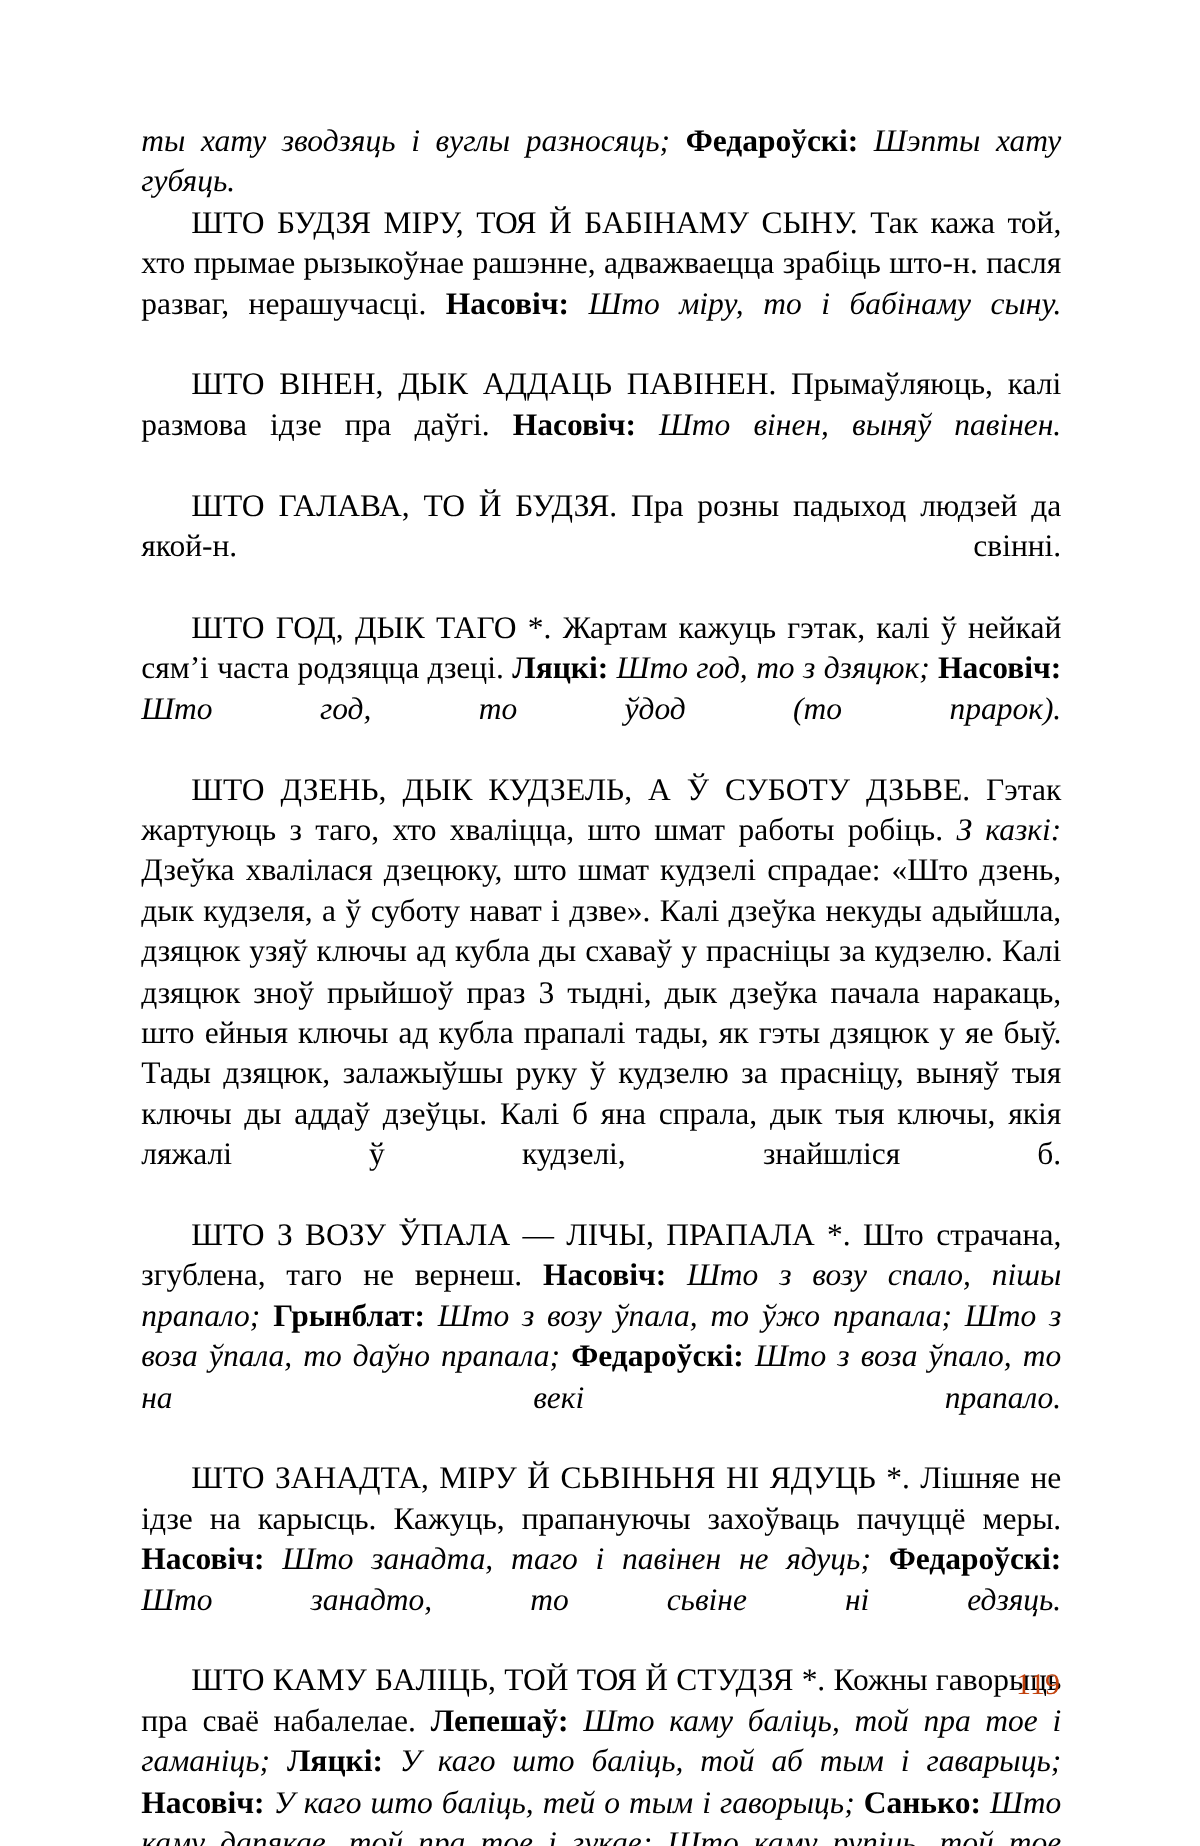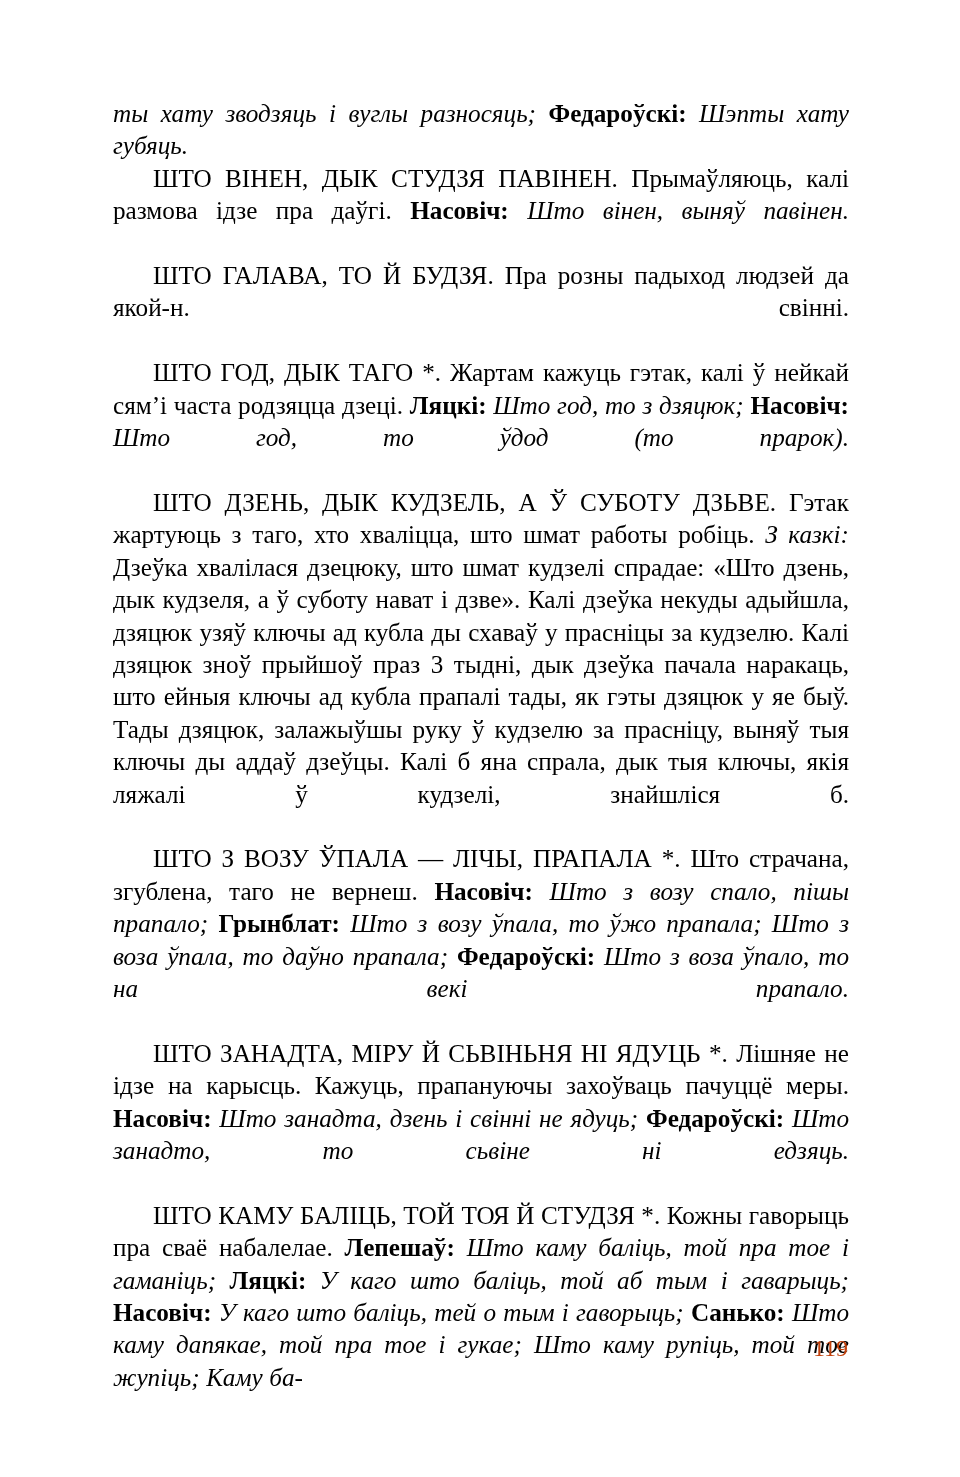--- a/index.html
+++ b/index.html
@@ -82,25 +82,26 @@
   }
 </style>
 </head>
 <body>
 
 <div class="page">
 
   <div class="text-column">
 
     <p class="entry nostretch"><span class="cit">ты хату зводзяць і вуглы разносяць;</span> <span class="src">Федароўскі:</span> <span class="cit">Шэпты хату губяць.</span></p>
-    <p class="entry indented"><span class="hw">ШТО ВІНЕН, ДЫК СТУДЗЯ ПАВІНЕН.</span> <span class="plain">Прымаўляюць, калі размова ідзе пра даўгі.</span> <span class="src">Насовіч:</span> <span class="cit">Што вінен, выняў павінен.</span></p>
+    <p class="entry indented"><span class="hw">ШТО БУДЗЯ МІРУ, ТОЯ Й БАБІНАМУ СЫНУ.</span> <span class="plain">Так кажа той, хто прымае рызыкоўнае рашэнне, адважваецца зрабіць што-н. пасля разваг, нерашучасці.</span> <span class="src">Насовіч:</span> <span class="cit">Што міру, то і бабінаму сыну.</span></p>
+    <p class="entry indented"><span class="hw">ШТО ВІНЕН, ДЫК АДДАЦЬ ПАВІНЕН.</span> <span class="plain">Прымаўляюць, калі размова ідзе пра даўгі.</span> <span class="src">Насовіч:</span> <span class="cit">Што вінен, выняў павінен.</span></p>
     <p class="entry indented"><span class="hw">ШТО ГАЛАВА, ТО Й БУДЗЯ.</span> <span class="plain">Пра розны падыход людзей да якой-н. свінні.</span></p>
     <p class="entry indented"><span class="hw">ШТО ГОД, ДЫК ТАГО *.</span> <span class="plain">Жартам кажуць гэтак, калі ў нейкай сям’і часта родзяцца дзеці.</span> <span class="src">Ляцкі:</span> <span class="cit">Што год, то з дзяцюк;</span> <span class="src">Насовіч:</span> <span class="cit">Што год, то ўдод (то прарок).</span></p>
     <p class="entry indented"><span class="hw">ШТО ДЗЕНЬ, ДЫК КУДЗЕЛЬ, А Ў СУБОТУ ДЗЬВЕ.</span> <span class="plain">Гэтак жартуюць з таго, хто хваліцца, што шмат работы робіць.</span> <span class="folk">З казкі:</span> <span class="plain">Дзеўка хвалілася дзецюку, што шмат кудзелі спрадае: «Што дзень, дык кудзеля, а ў суботу нават і дзве». Калі дзеўка некуды адыйшла, дзяцюк узяў ключы ад кубла ды схаваў у прасніцы за кудзелю. Калі дзяцюк зноў прыйшоў праз 3 тыдні, дык дзеўка пачала наракаць, што ейныя ключы ад кубла прапалі тады, як гэты дзяцюк у яе быў. Тады дзяцюк, залажыўшы руку ў кудзелю за прасніцу, выняў тыя ключы ды аддаў дзеўцы. Калі б яна спрала, дык тыя ключы, якія ляжалі ў кудзелі, знайшліся б.</span></p>
     <p class="entry indented"><span class="hw">ШТО З ВОЗУ ЎПАЛА — ЛІЧЫ, ПРАПАЛА *.</span> <span class="plain">Што страчана, згублена, таго не вернеш.</span> <span class="src">Насовіч:</span> <span class="cit">Што з возу спало, пішы прапало;</span> <span class="src">Грынблат:</span> <span class="cit">Што з возу ўпала, то ўжо прапала; Што з воза ўпала, то даўно прапала;</span> <span class="src">Федароўскі:</span> <span class="cit">Што з воза ўпало, то на векі прапало.</span></p>
-    <p class="entry indented"><span class="hw">ШТО ЗАНАДТА, МІРУ Й СЬВІНЬНЯ НІ ЯДУЦЬ *.</span> <span class="plain">Лішняе не ідзе на карысць. Кажуць, прапануючы захоўваць пачуццё меры.</span> <span class="src">Насовіч:</span> <span class="cit">Што занадта, дзень і свінні не ядуць;</span> <span class="src">Федароўскі:</span> <span class="cit">Што занадто, то сьвіне ні едзяць.</span></p>
+    <p class="entry indented"><span class="hw">ШТО ЗАНАДТА, МІРУ Й СЬВІНЬНЯ НІ ЯДУЦЬ *.</span> <span class="plain">Лішняе не ідзе на карысць. Кажуць, прапануючы захоўваць пачуццё меры.</span> <span class="src">Насовіч:</span> <span class="cit">Што занадта, таго і павінен не ядуць;</span> <span class="src">Федароўскі:</span> <span class="cit">Што занадто, то сьвіне ні едзяць.</span></p>
     <p class="entry indented nostretch"><span class="hw">ШТО КАМУ БАЛІЦЬ, ТОЙ ТОЯ Й СТУДЗЯ *.</span> <span class="plain">Кожны гаворыць пра сваё набалелае.</span> <span class="src">Лепешаў:</span> <span class="cit">Што каму баліць, той пра тое і гаманіць;</span> <span class="src">Ляцкі:</span> <span class="cit">У каго што баліць, той аб тым і гаварыць;</span> <span class="src">Насовіч:</span> <span class="cit">У каго што баліць, тей о тым і гаворыць;</span> <span class="src">Санько:</span> <span class="cit">Што каму дапякае, той пра тое і гукае; Што каму рупіць, той тое жупіць; Каму ба-</span></p>
 
   </div>
 
   <div class="page-number">119</div>
 
 </div>
 
 </body></html>

